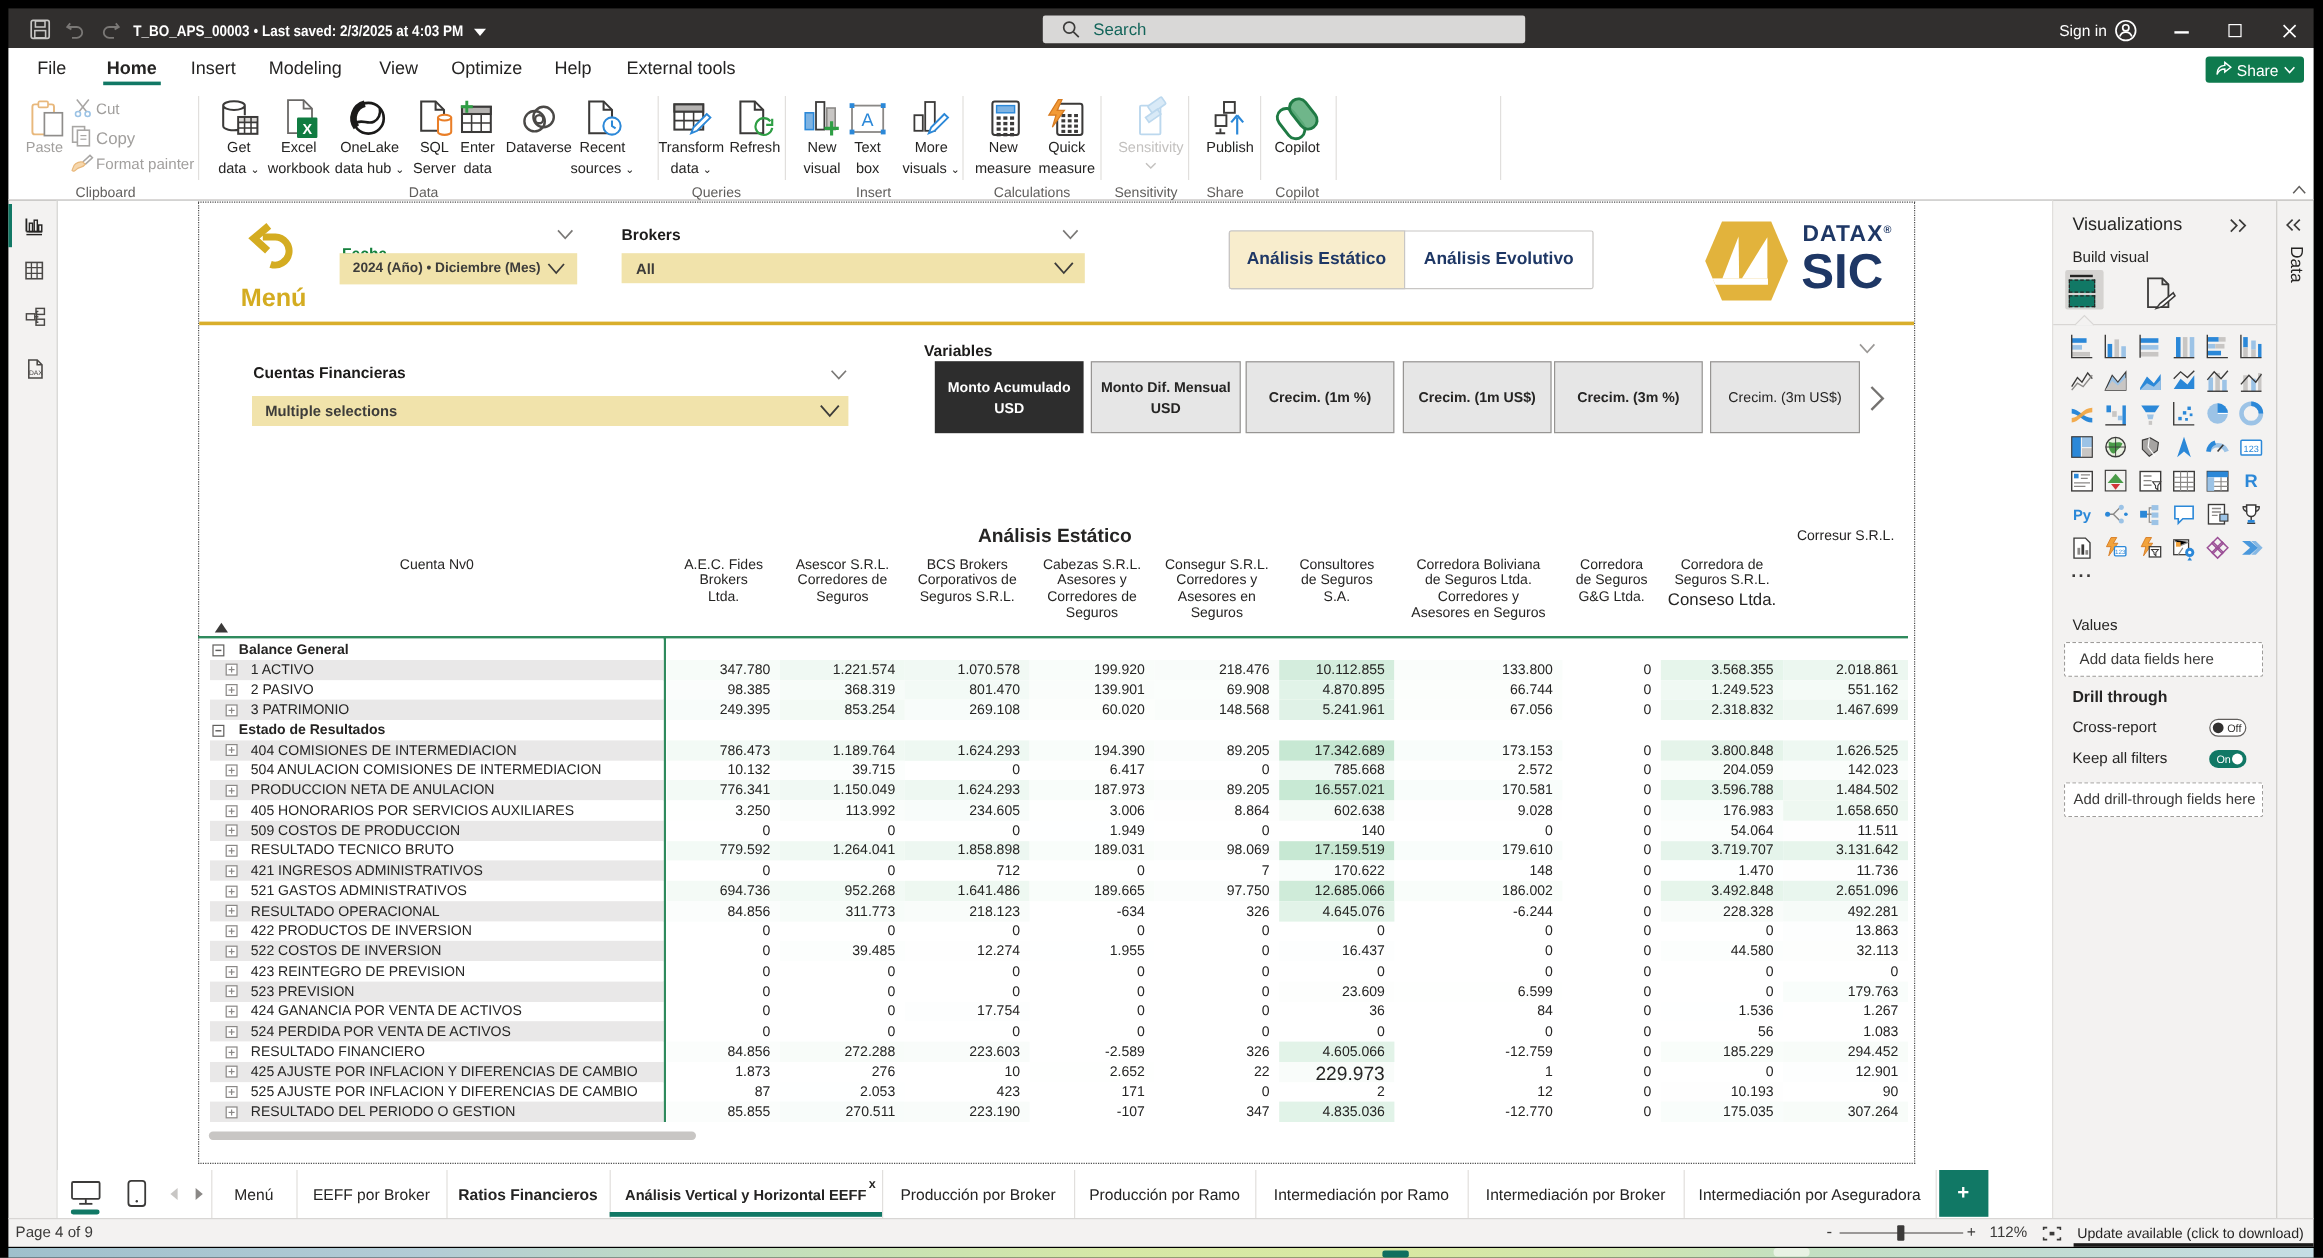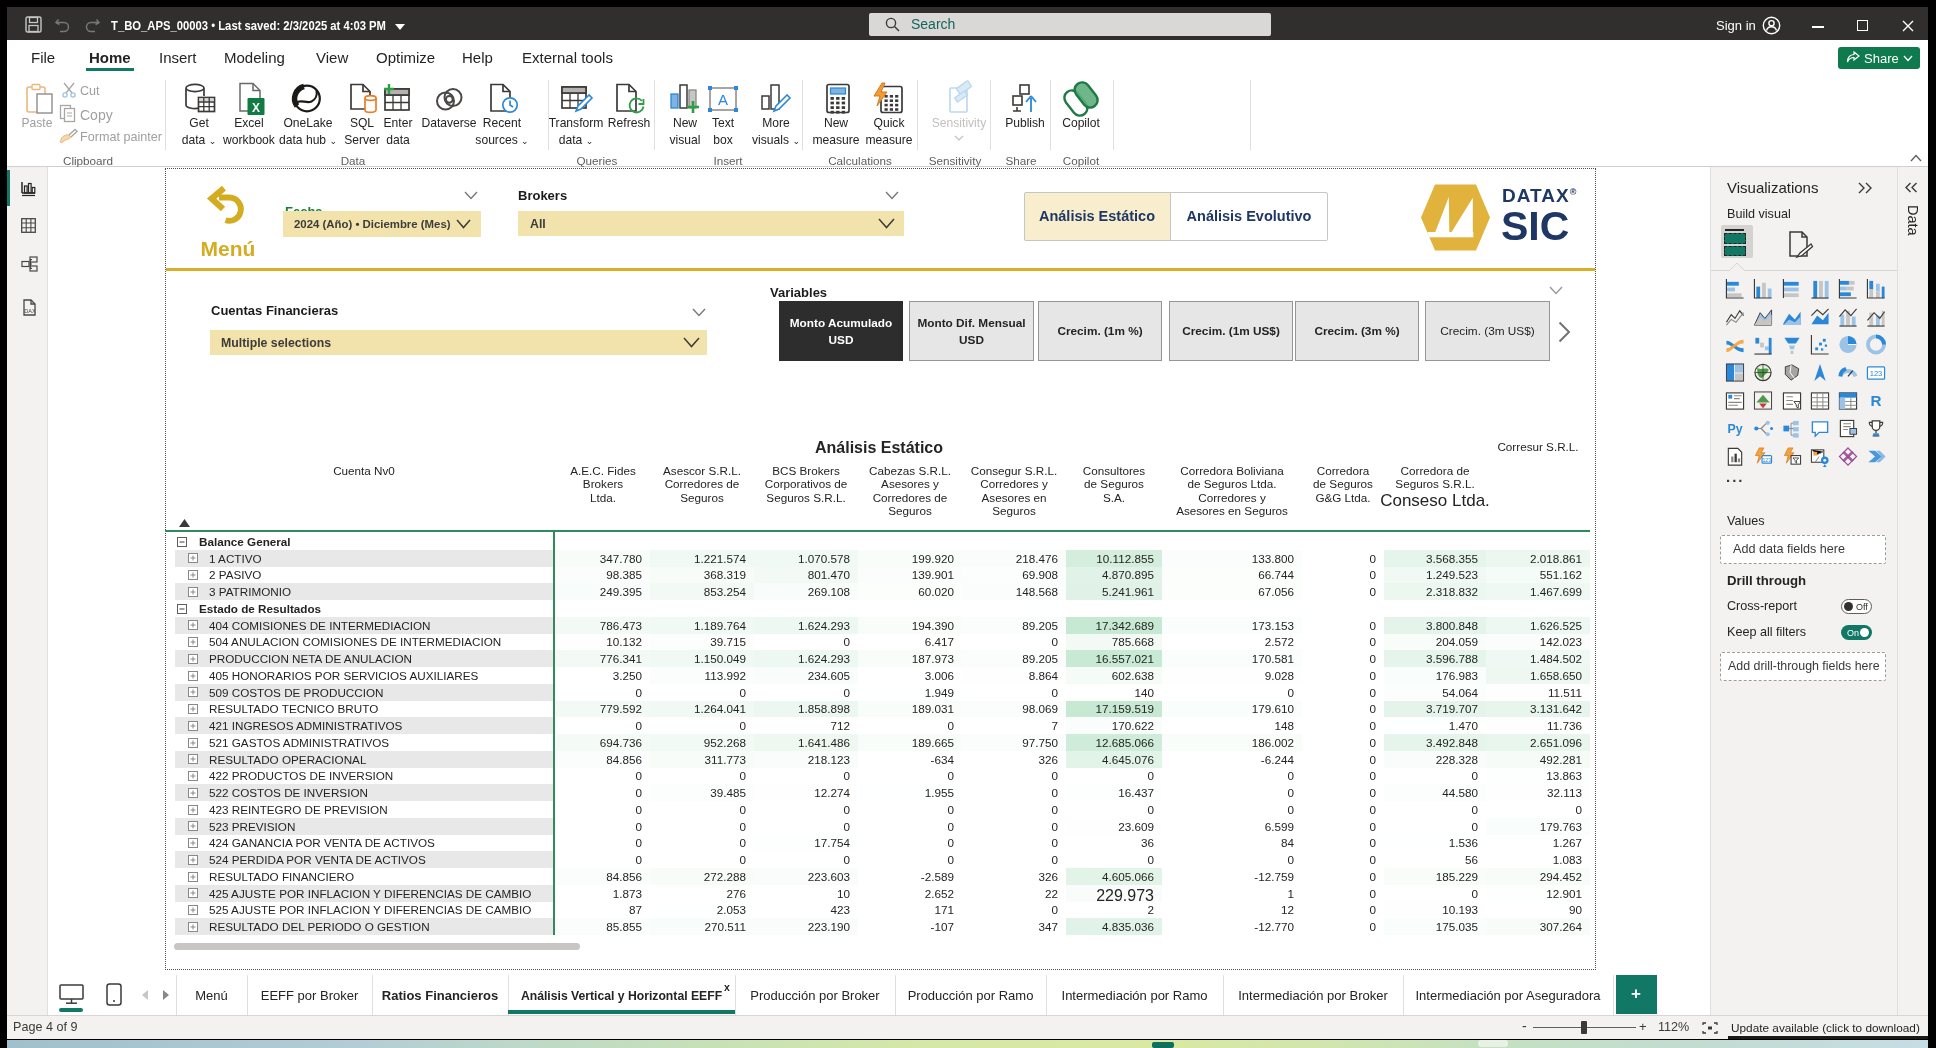--- a/index.html
+++ b/index.html
@@ -386,21 +386,21 @@
 <div class="tx" style="left:1114.0px;top:491px;font-size:11.7px;color:#252423;transform:translateX(-50%)">S.A.</div>
 <div class="tx" style="left:1232.0px;top:464px;font-size:11.7px;color:#252423;transform:translateX(-50%)">Corredora Boliviana</div>
 <div class="tx" style="left:1232.0px;top:477px;font-size:11.7px;color:#252423;transform:translateX(-50%)">de Seguros Ltda.</div>
 <div class="tx" style="left:1232.0px;top:491px;font-size:11.7px;color:#252423;transform:translateX(-50%)">Corredores y</div>
 <div class="tx" style="left:1232.0px;top:504px;font-size:11.7px;color:#252423;transform:translateX(-50%)">Asesores en Seguros</div>
 <div class="tx" style="left:1343.0px;top:464px;font-size:11.7px;color:#252423;transform:translateX(-50%)">Corredora</div>
 <div class="tx" style="left:1343.0px;top:477px;font-size:11.7px;color:#252423;transform:translateX(-50%)">de Seguros</div>
 <div class="tx" style="left:1343.0px;top:491px;font-size:11.7px;color:#252423;transform:translateX(-50%)">G&amp;G Ltda.</div>
 <div class="tx" style="left:1435.0px;top:464px;font-size:11.7px;color:#252423;transform:translateX(-50%)">Corredora de</div>
 <div class="tx" style="left:1435.0px;top:477px;font-size:11.7px;color:#252423;transform:translateX(-50%)">Seguros S.R.L.</div>
-<div class="tx" style="left:1435.0px;top:491px;font-size:17px;color:#252423;transform:translateX(-50%)">Conseso Ltda.</div>
+<div class="tx" style="left:1435.0px;top:491px;font-size:14px;color:#252423;transform:translateX(-50%)">Conseso Ltda.</div>
 <div class="tx" style="left:1538.0px;top:440px;font-size:11.7px;color:#252423;transform:translateX(-50%)">Corresur S.R.L.</div>
 <svg class="a" style="left:179px;top:519px" width="11" height="8" viewBox="0 0 11 8">
     <path d="M5.5 0 L11 8 H0 Z" fill="#3b3a39"></path>
   </svg>
 <div class="a" style="left:165px;top:530px;width:1425px;height:2px;background:#2f8a5d"></div>
 <div class="a" style="left:553px;top:530px;width:2px;height:405px;background:#2f8a5d"></div>
 <div class="a" style="left:175px;top:533.0px;width:378px;height:16.75px;background:#fff"></div>
 <svg class="a" style="left:177px;top:536.5px" width="10" height="10" viewBox="0 0 10 10">
 <rect x="0.5" y="0.5" width="9" height="9" fill="#fff" stroke="#605e5c"></rect>
     <line x1="2.5" y1="5" x2="7.5" y2="5" stroke="#605e5c" stroke-width="1.2"></line>

